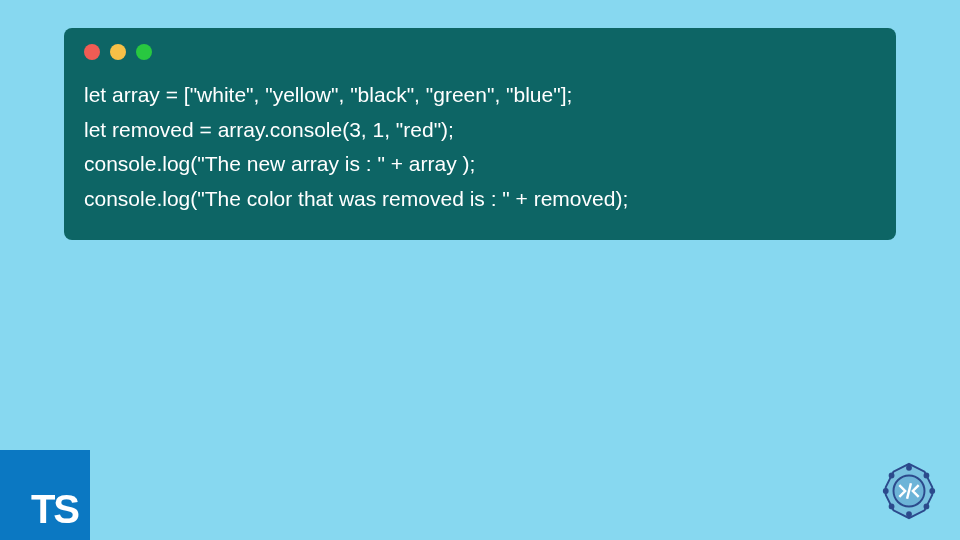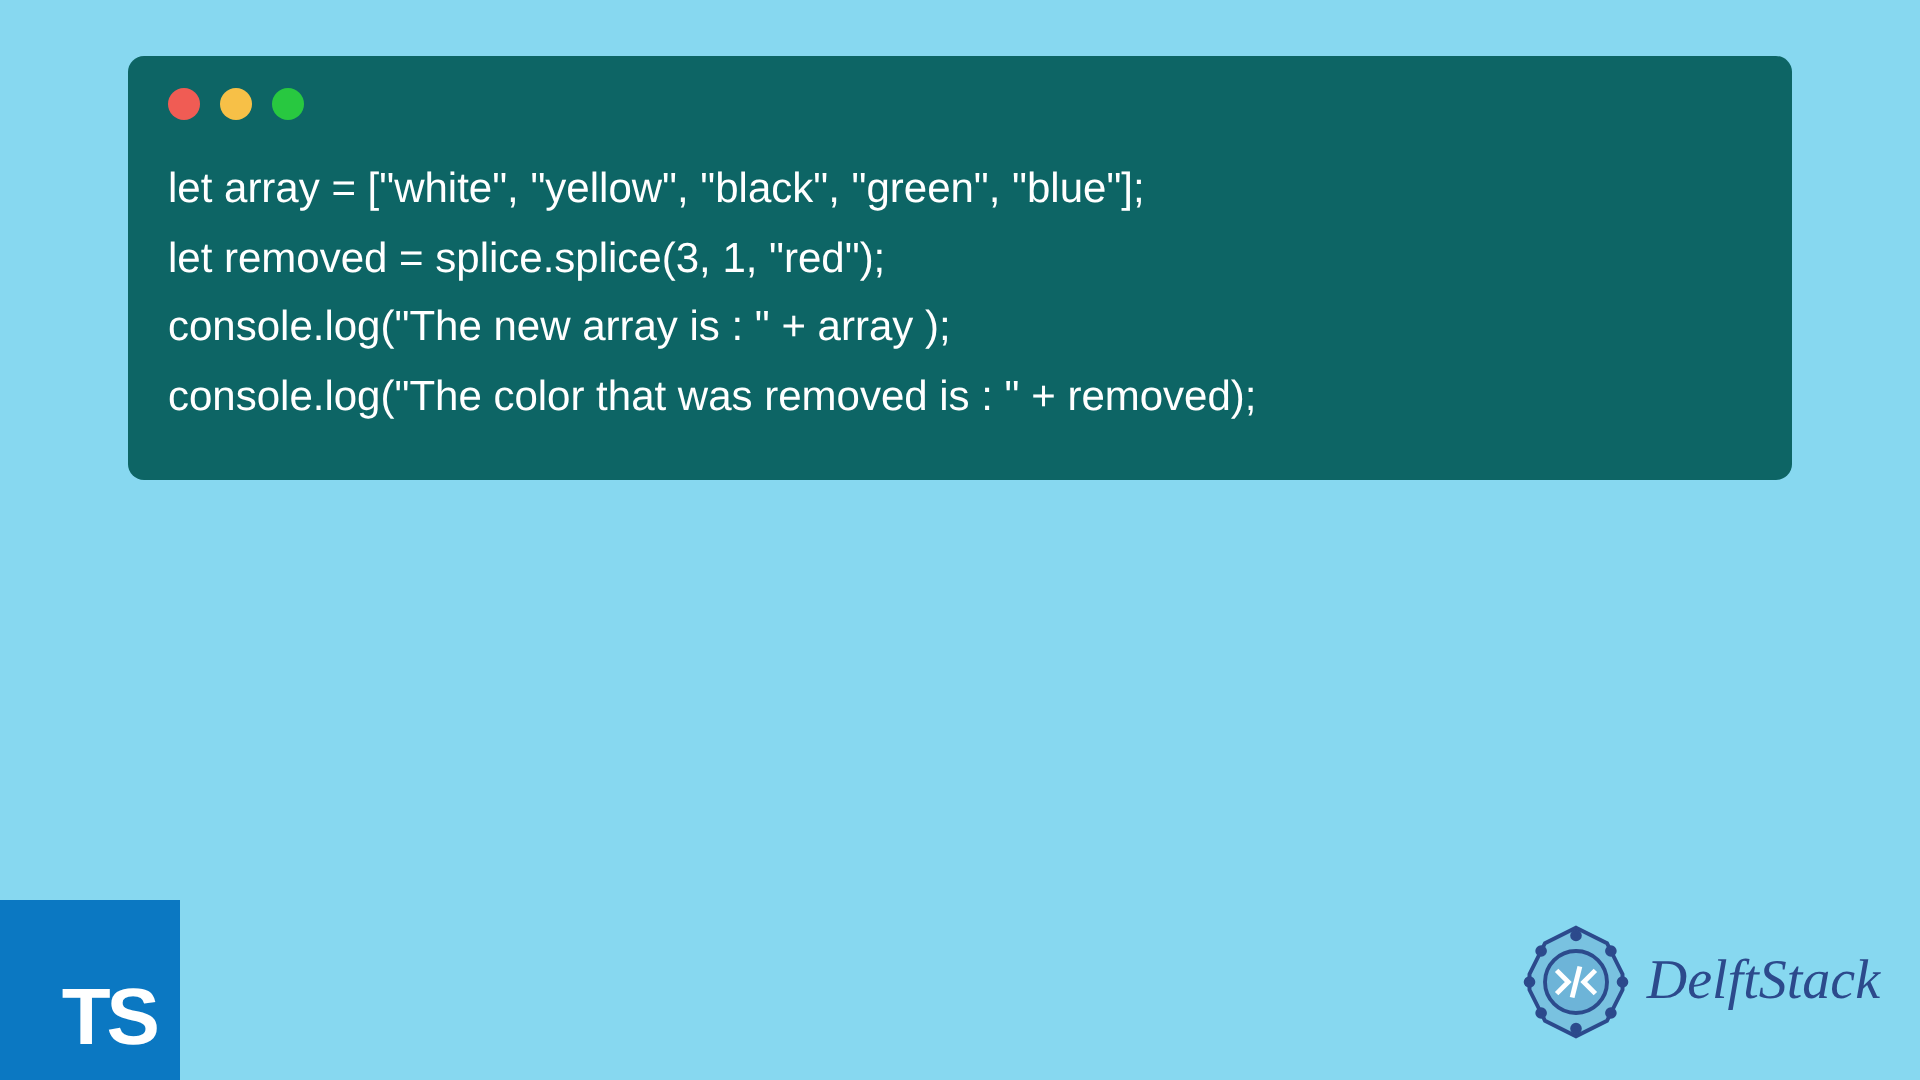--- a/index.html
+++ b/index.html
@@ -88,21 +88,21 @@
 </head>
 <body>
 
 <div class="code-window">
   <div class="window-controls">
     <div class="dot dot-red"></div>
     <div class="dot dot-yellow"></div>
     <div class="dot dot-green"></div>
   </div>
   <div class="code-content"><span>let array = ["white", "yellow", "black", "green", "blue"];</span>
-<span>let removed = splice.splice(3, 1, "red");</span>
+<span>let removed = array.console(3, 1, "red");</span>
 <span>console.log("The new array is : " + array );</span>
 <span>console.log("The color that was removed is : " + removed);</span></div>
 </div>
 
 <div class="ts-badge">
   <span class="ts-text">TS</span>
 </div>
 
 <div class="delft-logo">
   <span class="delft-icon">
@@ -118,14 +118,13 @@
         <circle cx="50" cy="16" r="2" fill="#2c4a8c"></circle>
         <circle cx="56" cy="32" r="2" fill="#2c4a8c"></circle>
         <circle cx="50" cy="48" r="2" fill="#2c4a8c"></circle>
         <circle cx="32" cy="56" r="2" fill="#2c4a8c"></circle>
         <circle cx="14" cy="48" r="2" fill="#2c4a8c"></circle>
         <circle cx="8" cy="32" r="2" fill="#2c4a8c"></circle>
         <circle cx="14" cy="16" r="2" fill="#2c4a8c"></circle>
       </g>
     </svg>
   </span>
-  <span class="delft-text">DelftStack</span>
 </div>
 
 </body></html>

